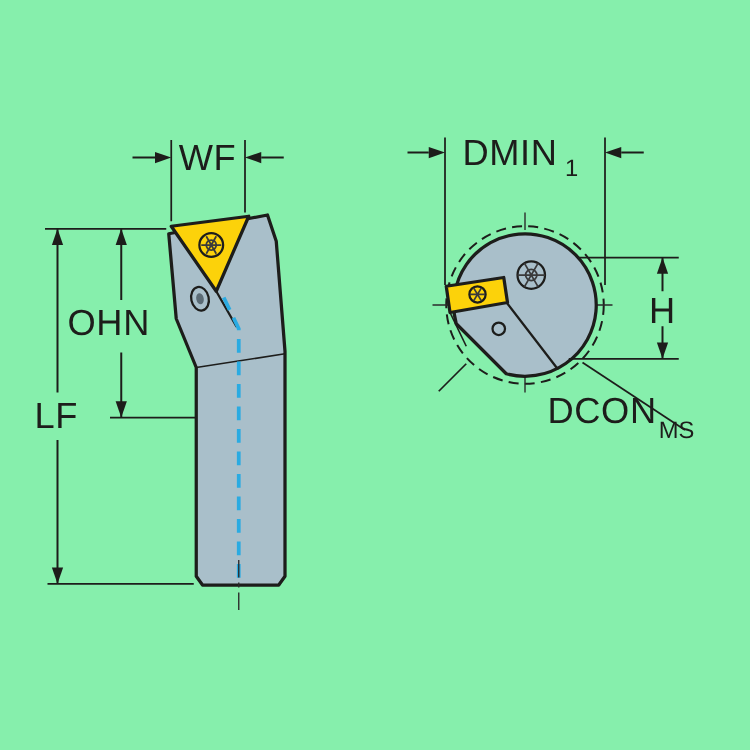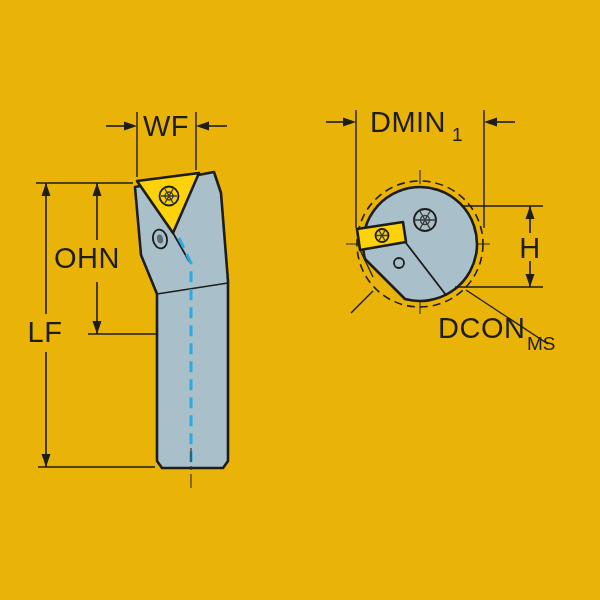--- a/index.html
+++ b/index.html
@@ -1,16 +1,16 @@
 <!DOCTYPE html>
 <html><head>
 <meta charset="utf-8">
 <style>
   html,body{margin:0;padding:0;background:#ffffff;}
-  .canvas{position:relative;width:600px;height:600px;background:#eab308;overflow:hidden;
+  .canvas{position:relative;width:600px;height:600px;background:#86efac;overflow:hidden;
           font-family:"Liberation Sans", sans-serif;}
   svg text{font-family:"Liberation Sans", sans-serif;fill:#1d1d1b;}
   .lbl{font-size:29px;letter-spacing:0.5px;}
   .sub{font-size:19px;}
   .sil{stroke:#1d1d1b;stroke-width:2.6;stroke-linejoin:round;}
   .det{stroke:#1d1d1b;stroke-width:1.8;fill:none;stroke-linecap:round;}
   .thin{stroke:#1d1d1b;stroke-width:1.3;fill:none;}
   .dim{stroke:#1d1d1b;stroke-width:1.6;fill:none;}
   .ext{stroke:#1d1d1b;stroke-width:1.4;fill:none;}
   .arrow{fill:#1d1d1b;stroke:none;}

